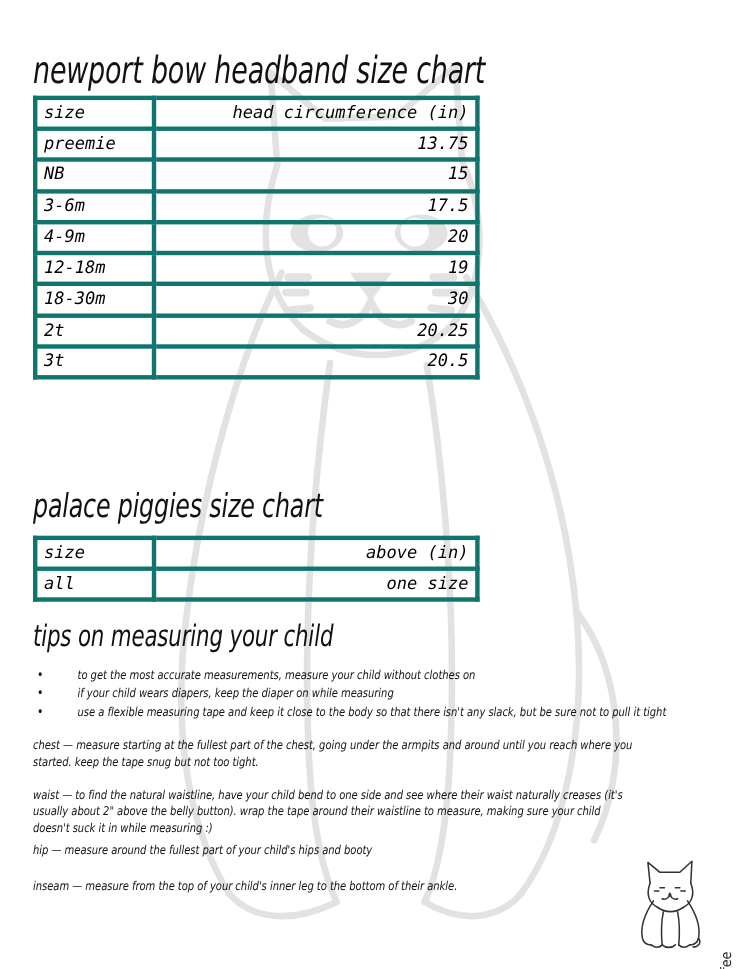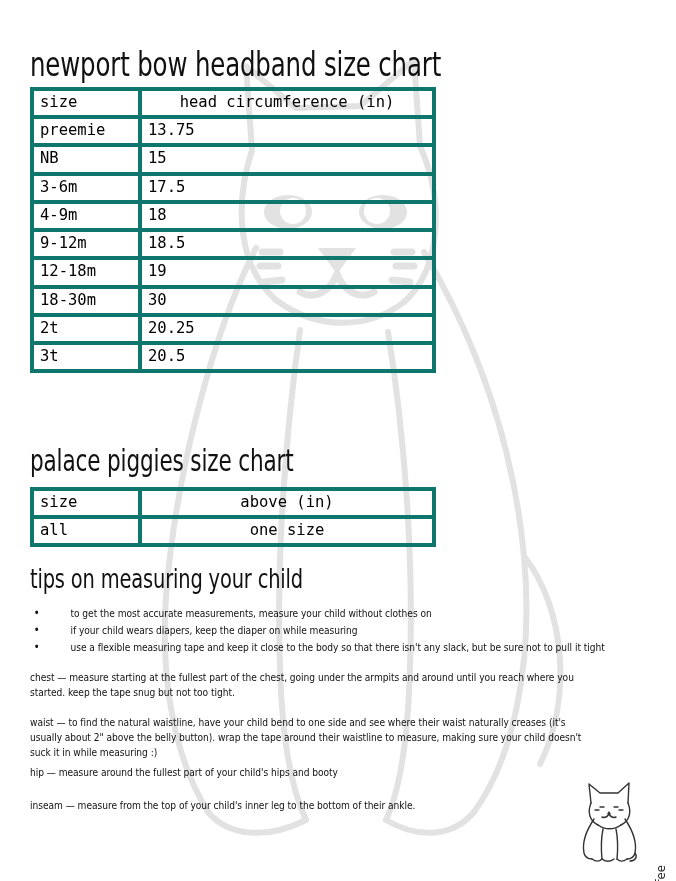--- a/index.html
+++ b/index.html
@@ -24,20 +24,21 @@
     z-index: 0;
     pointer-events: none;
   }
 
   
   #page {
     position: absolute;
     left: 0; top: 0;
     width: 676px; height: 872px;
     z-index: 2;
+    font-style: italic;
   }
 
   .section-title {
     position: absolute;
     font-family: "DejaVu Sans Condensed", "Liberation Sans Narrow", "Liberation Sans", sans-serif;
     font-weight: 400;
     font-stretch: condensed;
     letter-spacing: -0.2px;
     color: #111;
     white-space: nowrap;
@@ -57,22 +58,22 @@
   table.sizechart td, table.sizechart th {
     border: 4px solid #0f766e;
     padding: 2px 6px 3px 6px;
     font-weight: normal;
     background: transparent;
     line-height: 1.24;
     height: 21px;
     box-sizing: border-box;
   }
   table.sizechart .c-size { width: 108px; text-align: left; }
-  table.sizechart .c-val  { width: 294px; text-align: left; }
-  table.sizechart .c-val.left { text-align: center; }
+  table.sizechart .c-val  { width: 294px; text-align: right; }
+  table.sizechart .c-val.left { text-align: right; }
 
   
   .hand {
     font-family: "DejaVu Sans Condensed", "Liberation Sans Narrow", "Liberation Sans", sans-serif;
     font-size: 11px;
     color: #111;
     letter-spacing: -0.05px;
     transform: scaleX(0.92);
     transform-origin: left top;
   }
@@ -199,25 +200,21 @@
       <tr>
         <td class="c-size">NB</td>
         <td class="c-val">15</td>
       </tr>
       <tr>
         <td class="c-size">3-6m</td>
         <td class="c-val">17.5</td>
       </tr>
       <tr>
         <td class="c-size">4-9m</td>
-        <td class="c-val">18</td>
-      </tr>
-      <tr>
-        <td class="c-size">9-12m</td>
-        <td class="c-val">18.5</td>
+        <td class="c-val">20</td>
       </tr>
       <tr>
         <td class="c-size">12-18m</td>
         <td class="c-val">19</td>
       </tr>
       <tr>
         <td class="c-size">18-30m</td>
         <td class="c-val">30</td>
       </tr>
       <tr>

